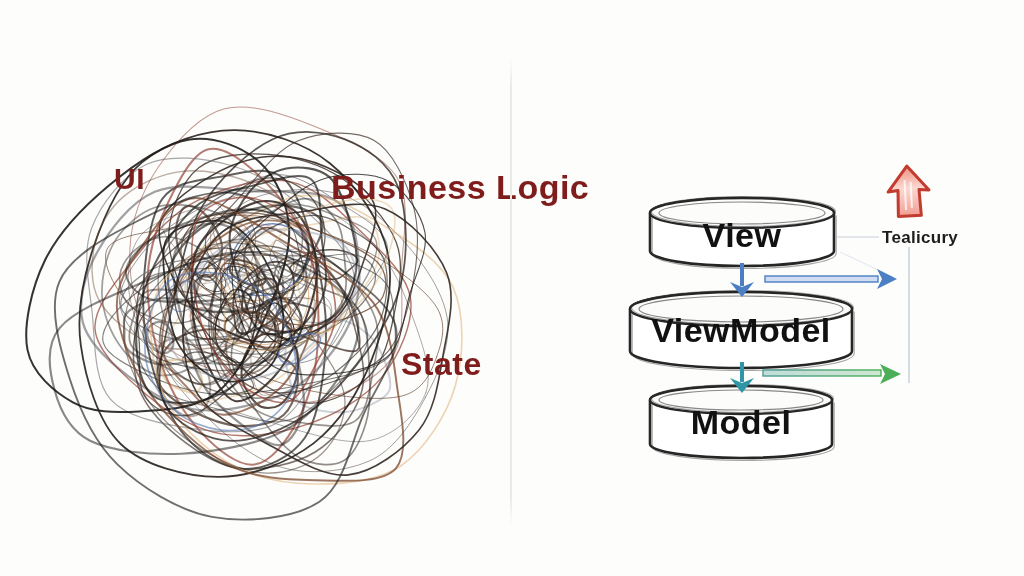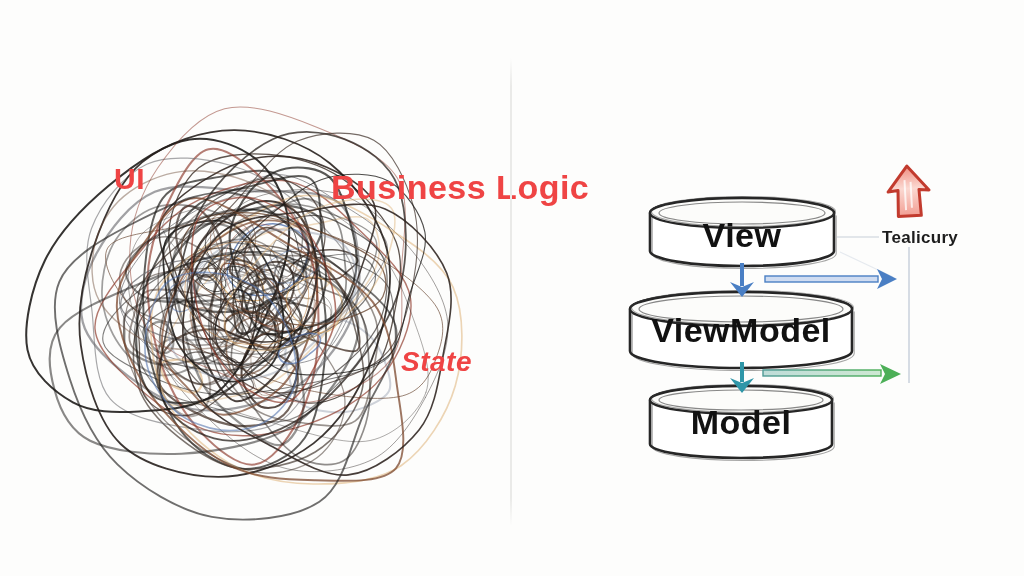--- a/index.html
+++ b/index.html
@@ -2,26 +2,26 @@
 <html><head>
 <meta charset="utf-8">
 <style>
   html,body{margin:0;padding:0;background:#ffffff;}
   #stage{
     position:relative;width:1024px;height:576px;overflow:hidden;
     background:#fdfdfc;
     font-family:"Liberation Sans","DejaVu Sans",sans-serif;
   }
   .hand-label{
-    position:absolute;color:#ef4444;font-weight:600;letter-spacing:.5px;
+    position:absolute;color:#7f1d1d;font-weight:600;letter-spacing:.5px;
     white-space:nowrap;user-select:none;
   }
   #label-ui{left:114px;top:162px;font-size:30px;}
   #label-business-logic{left:331px;top:168px;font-size:34px;}
-  #label-state{left:401px;top:346px;font-size:28px;font-style:italic;}
+  #label-state{left:401px;top:346px;font-size:32px;}
   #divider{
     position:absolute;left:510px;top:58px;width:2px;height:468px;
     background:linear-gradient(to bottom,rgba(232,232,230,0),#eaeae8 6%,#eaeae8 94%,rgba(232,232,230,0));
   }
   svg{position:absolute;left:0;top:0;}
   .cyl-body{fill:#ffffff;stroke:#262626;stroke-width:2.6;stroke-linejoin:round;}
   .cyl-body-sketch{fill:none;stroke:#3a3a3a;stroke-width:1.1;opacity:.45;}
   .cyl-top{fill:#fcfcfa;stroke:#262626;stroke-width:2.4;}
   .cyl-top-inner{fill:none;stroke:#6a6a6a;stroke-width:1.2;opacity:.8;}
   .cyl-label{fill:#111;font-family:"Liberation Sans","DejaVu Sans",sans-serif;

